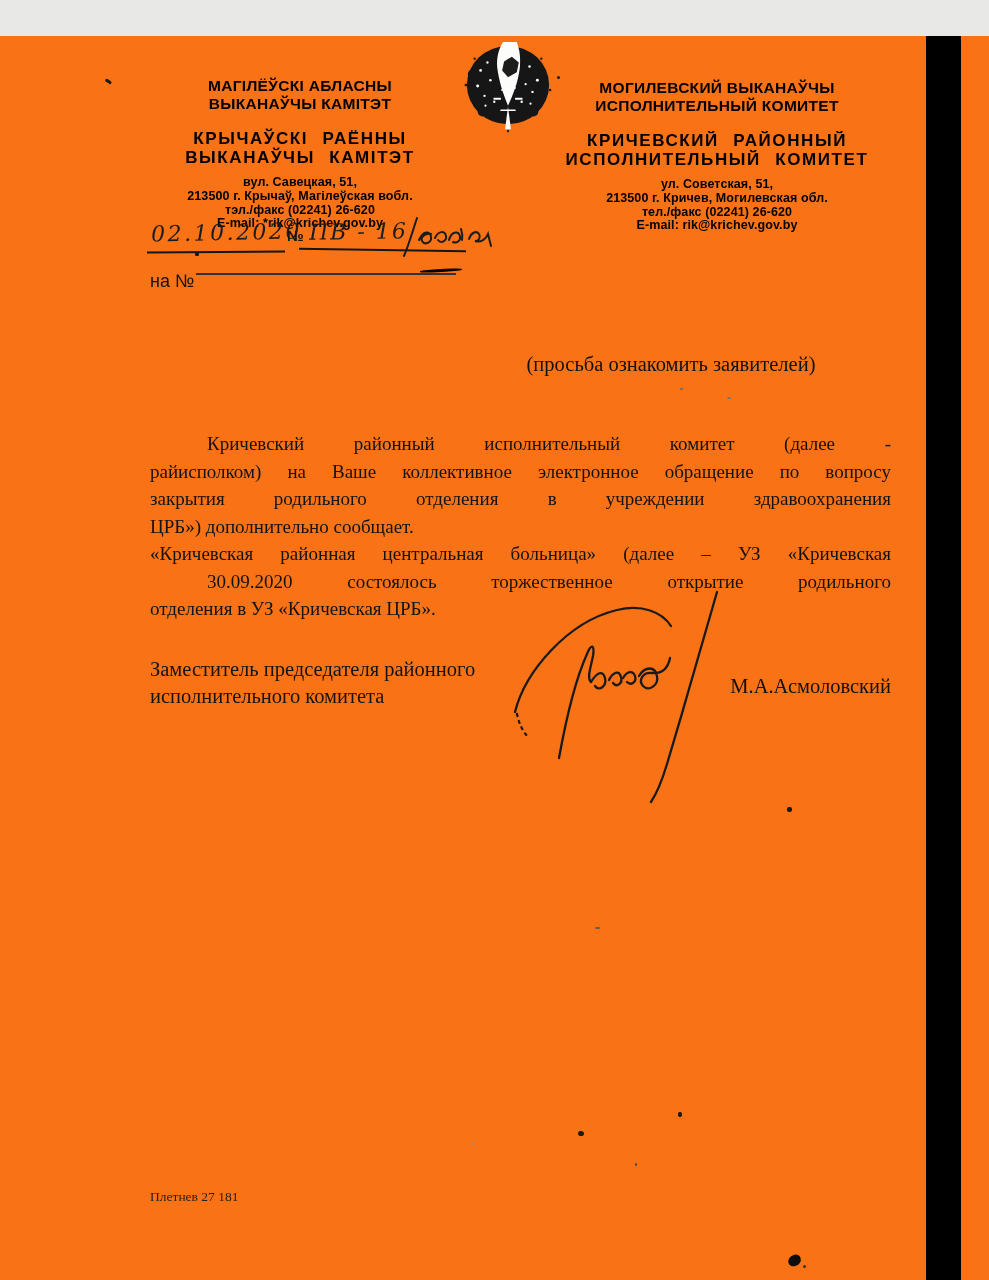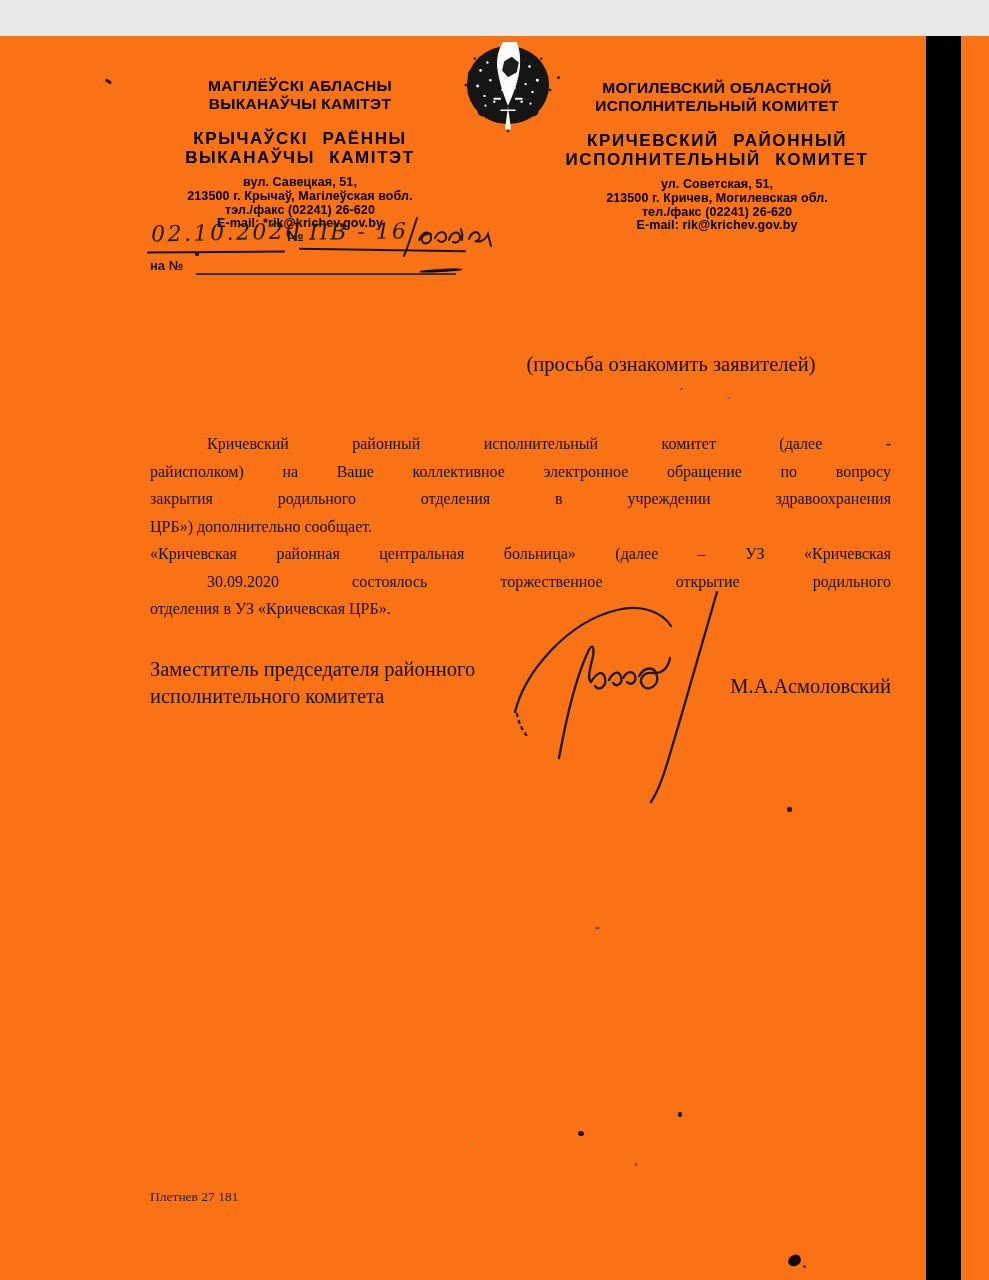--- a/index.html
+++ b/index.html
@@ -43,30 +43,30 @@
   .hw-date{position:absolute; left:151px; top:184px; font-size:22px; letter-spacing:2.5px;
            transform:rotate(-1.2deg); white-space:nowrap;}
   .no-sign{position:absolute; left:287px; top:191px; font-family:"Liberation Sans",sans-serif;
            font-size:15px; font-weight:700;}
   .hw-num{position:absolute; left:309px; top:183px; font-size:22px; letter-spacing:2px;
           transform:rotate(-1deg); white-space:nowrap;}
   .hw-scribble{position:absolute; left:401px; top:178px; width:100px; height:44px;}
   .uline{position:absolute; background:#161616; height:2px;}
   .u-date{left:147px; top:215px; width:138px; transform:rotate(-.4deg);}
   .u-num{left:299px; top:213px; width:167px; transform:rotate(.9deg);}
-  .reply{position:absolute; left:150px; top:222px; font-family:"Liberation Sans",sans-serif;
-         font-size:13px; font-weight:700;}
+  .reply{position:absolute; left:150px; top:235px; font-family:"Liberation Sans",sans-serif;
+         font-size:18px; font-weight:400;}
   .u-reply{left:196px; top:237px; width:260px; height:1.5px; background:#333;}
   .u-retrace{left:420px; top:233px; width:42px; height:3px; border-radius:40%;
              transform:rotate(-3deg); background:#000;}
   
   .note{position:absolute; left:451px; top:317px; width:440px; text-align:center;
         font-size:20.5px; color:#111;}
   .bodytext{position:absolute; left:150px; top:394px; width:741px;
-            font-size:16px; line-height:27.5px; color:#131313;}
+            font-size:19px; line-height:27.5px; color:#131313;}
   .jline{text-align:justify; text-align-last:justify;}
   .jline.last-line{text-align-last:left;}
   .para .jline:first-child{text-indent:57px;}
   .sig-pos{position:absolute; left:150px; top:620px; width:420px;
            font-size:20.5px; line-height:27px; color:#131313;}
   .sig-name{position:absolute; left:700px; top:639px; width:191px; text-align:right;
             font-size:20.5px; color:#111;}
   .autograph{position:absolute; left:505px; top:548px; width:220px; height:225px;}
   .footer{position:absolute; left:150px; top:1153px; font-size:13.5px; font-weight:400; color:#222;}
 </style>
@@ -120,21 +120,21 @@
     <g fill="#1a1a1a">
       <circle cx="5" cy="45" r="1.4"></circle>
         <circle cx="91" cy="50" r="1.3"></circle>
         <circle cx="48" cy="92" r="1.2"></circle>
       <circle cx="14" cy="18" r="1.2"></circle>
         <circle cx="82" cy="18" r="1.2"></circle>
     </g>
   </svg>
 
   <div class="hdr hdr-right">
-    <div class="region">МОГИЛЕВСКИЙ ОБЛАСТНОЙ</div>
+    <div class="region">МОГИЛЕВСКИЙ ВЫКАНАЎЧЫ</div>
     <div class="region">ИСПОЛНИТЕЛЬНЫЙ КОМИТЕТ</div>
     <div class="committee">КРИЧЕВСКИЙ РАЙОННЫЙ</div>
     <div class="committee" style="margin-top:0">ИСПОЛНИТЕЛЬНЫЙ КОМИТЕТ</div>
     <div class="addr">
       <div>ул. Советская, 51,</div>
       <div>213500 г. Кричев, Могилевская обл.</div>
       <div>тел./факс (02241) 26-620</div>
       <div>E-mail: rik@krichev.gov.by</div>
     </div>
   </div>

